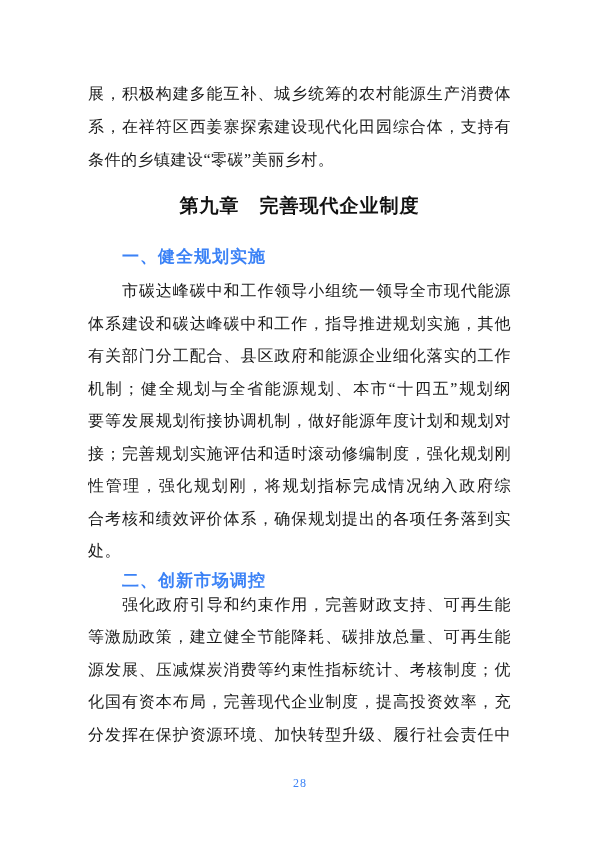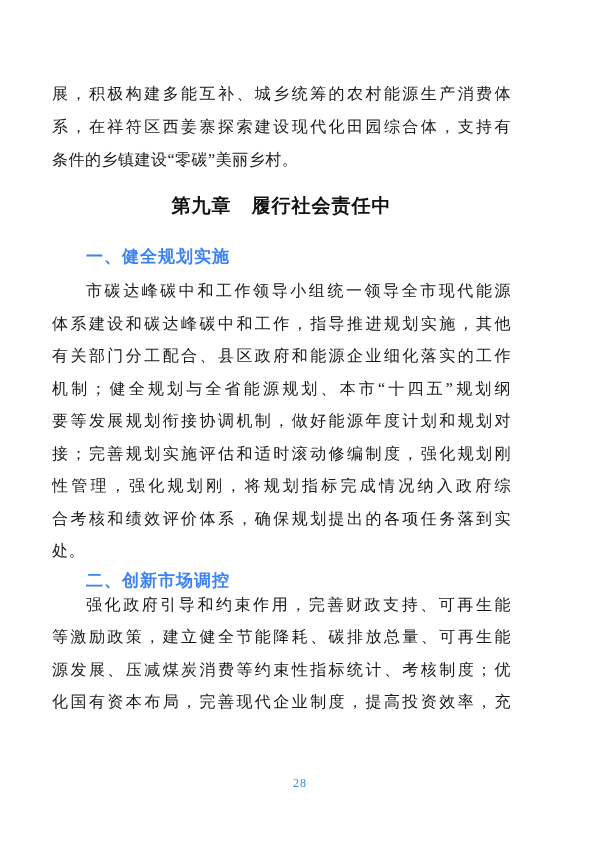--- a/index.html
+++ b/index.html
@@ -10,21 +10,21 @@
   .page {
     position: relative;
     width: 600px;
     height: 848px;
     background: #ffffff;
     overflow: hidden;
     font-family: "Liberation Serif", "DejaVu Serif", serif;
     color: #1a1a1a;
   }
   .content {
-    padding: 77px 89px 0 52px;
+    padding: 77px 89px 0 88px;
   }
   .para {
     margin: 0;
   }
   .line {
     font-size: 16px;
     line-height: 33px;
     height: 33px;
     text-align: justify;
     text-align-last: justify;
@@ -87,21 +87,21 @@
 
 <div class="page">
   <div class="content">
 
     <div class="para">
       <div class="line">展，积极构建多能互补、城乡统筹的农村能源生产消费体</div>
       <div class="line">系，在祥符区西姜寨探索建设现代化田园综合体，支持有</div>
       <div class="line line-end">条件的乡镇建设“零碳”美丽乡村。</div>
     </div>
 
-    <h1 class="chapter-title">第九章　履行社会责任中</h1>
+    <h1 class="chapter-title">第九章　完善现代企业制度</h1>
 
     <h2 class="section-heading">一、健全规划实施</h2>
 
     <div class="para para1">
       <div class="line indent">市碳达峰碳中和工作领导小组统一领导全市现代能源</div>
       <div class="line">体系建设和碳达峰碳中和工作，指导推进规划实施，其他</div>
       <div class="line">有关部门分工配合、县区政府和能源企业细化落实的工作</div>
       <div class="line">机制；健全规划与全省能源规划、本市“十四五”规划纲</div>
       <div class="line">要等发展规划衔接协调机制，做好能源年度计划和规划对</div>
       <div class="line">接；完善规划实施评估和适时滚动修编制度，强化规划刚</div>
@@ -110,18 +110,19 @@
       <div class="line line-end">处。</div>
     </div>
 
     <h2 class="section-heading sec2">二、创新市场调控</h2>
 
     <div class="para para2">
       <div class="line indent">强化政府引导和约束作用，完善财政支持、可再生能</div>
       <div class="line">等激励政策，建立健全节能降耗、碳排放总量、可再生能</div>
       <div class="line">源发展、压减煤炭消费等约束性指标统计、考核制度；优</div>
       <div class="line">化国有资本布局，完善现代企业制度，提高投资效率，充</div>
+      <div class="line">分发挥在保护资源环境、加快转型升级、履行社会责任中</div>
     </div>
 
   </div>
 
   <div class="page-number">28</div>
 </div>
 
 </body></html>

